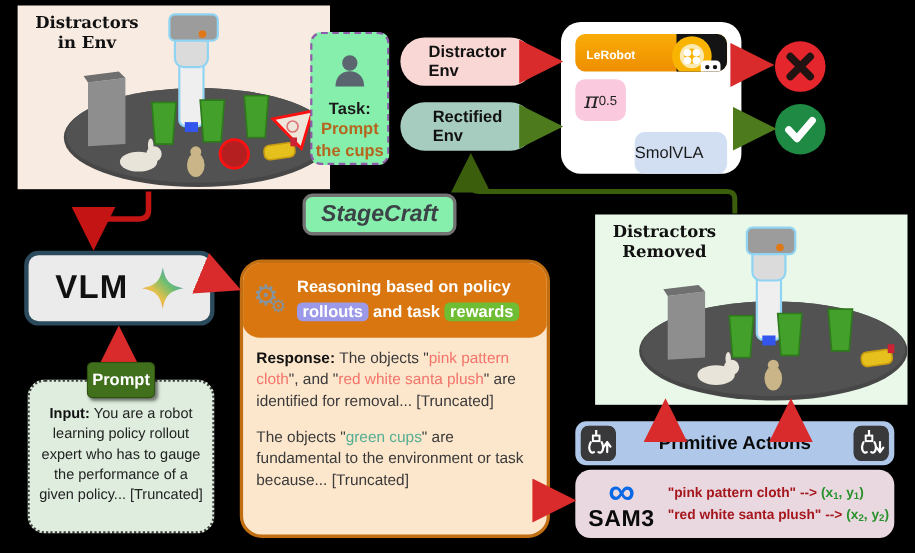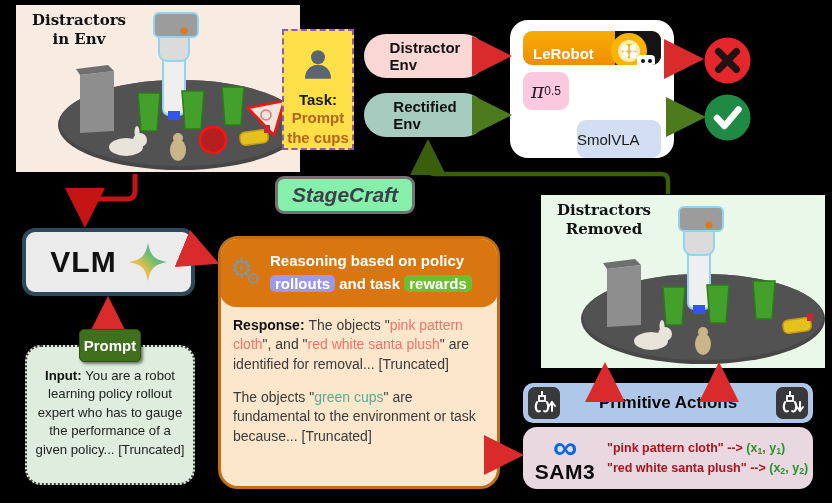--- a/index.html
+++ b/index.html
@@ -5,37 +5,37 @@
   html,body{margin:0;padding:0;background:#000;}
   #scene{position:relative;width:832px;height:503px;background:#000;overflow:hidden;
          font-family:"Liberation Sans",sans-serif;}
   .abs{position:absolute;}
   
   .photo{overflow:hidden;padding-left:34px;}
   .photo-title{position:absolute;left:8px;top:6px;width:110px;text-align:center;
     font-family:"DejaVu Serif","Liberation Serif",serif;font-weight:bold;
     font-size:15px;line-height:1.25;color:#111;}
   
-  .task-box{left:282px;top:29px;width:72px;height:121px;background:#fde047;
-    border:2px dashed #8E5BA8;border-radius:0;display:flex;flex-direction:column;
+  .task-box{left:282px;top:29px;width:72px;height:121px;background:#86efac;
+    border:2px dashed #8E5BA8;border-radius:10px;display:flex;flex-direction:column;
     align-items:center;justify-content:flex-start;padding-top:16px;box-sizing:border-box;}
   .task-label{font-size:15px;color:#1a1a1a;margin-top:10px;font-weight:bold;}
   .task-line{font-size:15px;color:#B5651D;font-weight:bold;line-height:1.35;}
   
   .pill{width:122px;height:44px;border-radius:22px;display:flex;align-items:center;
     justify-content:center;font-weight:bold;font-size:15px;
     color:#111;line-height:1.15;}
   .pill-distractor{left:364px;top:34px;background:#F9D7D4;}
   .pill-rectified{left:364px;top:93px;background:#A6CCC0;}
   
   .vla-card{left:510px;top:20px;width:164px;height:138px;background:#fff;border-radius:18px;
     display:flex;flex-direction:column;align-items:center;}
   .lerobot-logo{margin-top:11px;width:138px;height:46px;border-radius:9px;position:relative;
     background:linear-gradient(180deg,#F8AC07,#EF8E00);overflow:hidden;}
-  .lerobot-text{position:absolute;left:10px;top:14px;color:#fff;font-weight:bold;font-size:15px;}
+  .lerobot-text{position:absolute;left:10px;top:14px;color:#fff;font-weight:bold;font-size:11px;}
   .vla-title{margin-top:5px;font-weight:bold;font-size:17px;color:#111;}
   .vla-pills{margin-top:7px;display:flex;gap:8px;}
   .pi-pill{width:46px;height:38px;background:#FBC9DE;border-radius:9px;display:flex;
     align-items:center;justify-content:center;color:#222;}
   .pi-base{font-family:"DejaVu Serif",serif;font-style:italic;font-size:20px;}
   .pi-sub{font-size:12px;vertical-align:-4px;}
   .smol-pill{width:84px;height:38px;background:#D2DFF2;border-radius:9px;display:flex;
     align-items:center;justify-content:flex-start;font-size:15px;color:#1a1a1a;margin-top:48px;}
   
   .outcome{width:47px;height:47px;}

